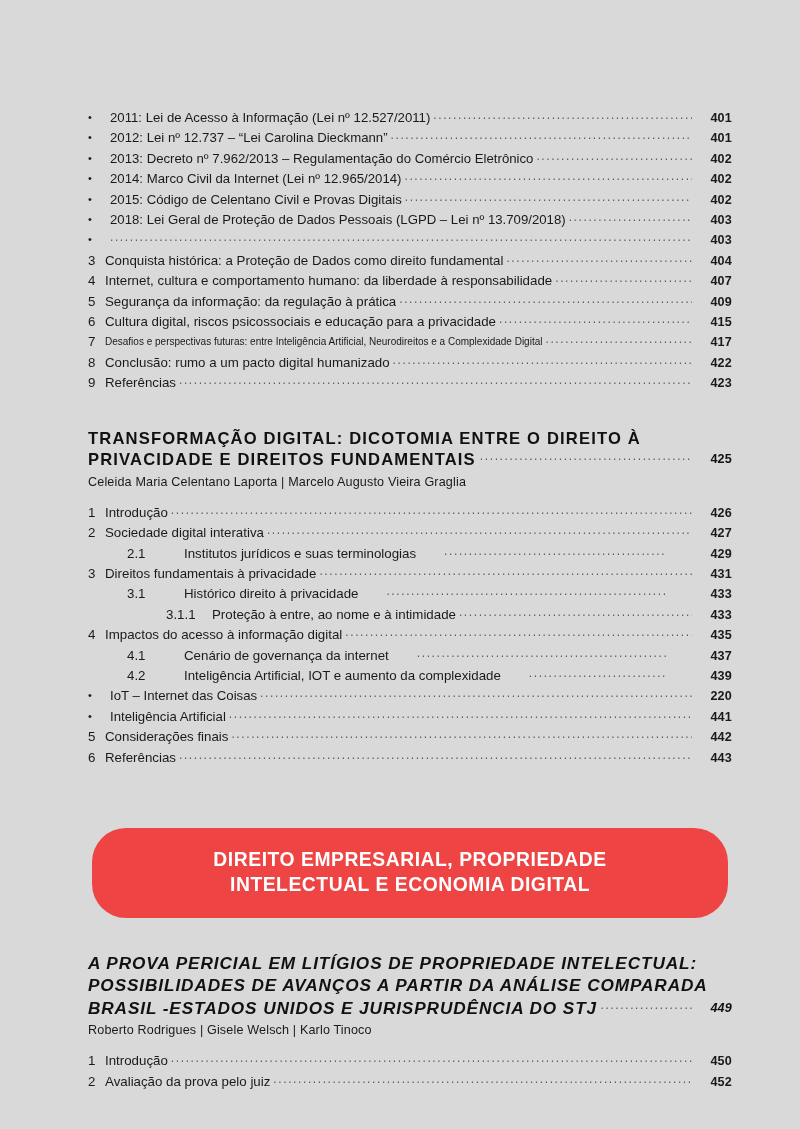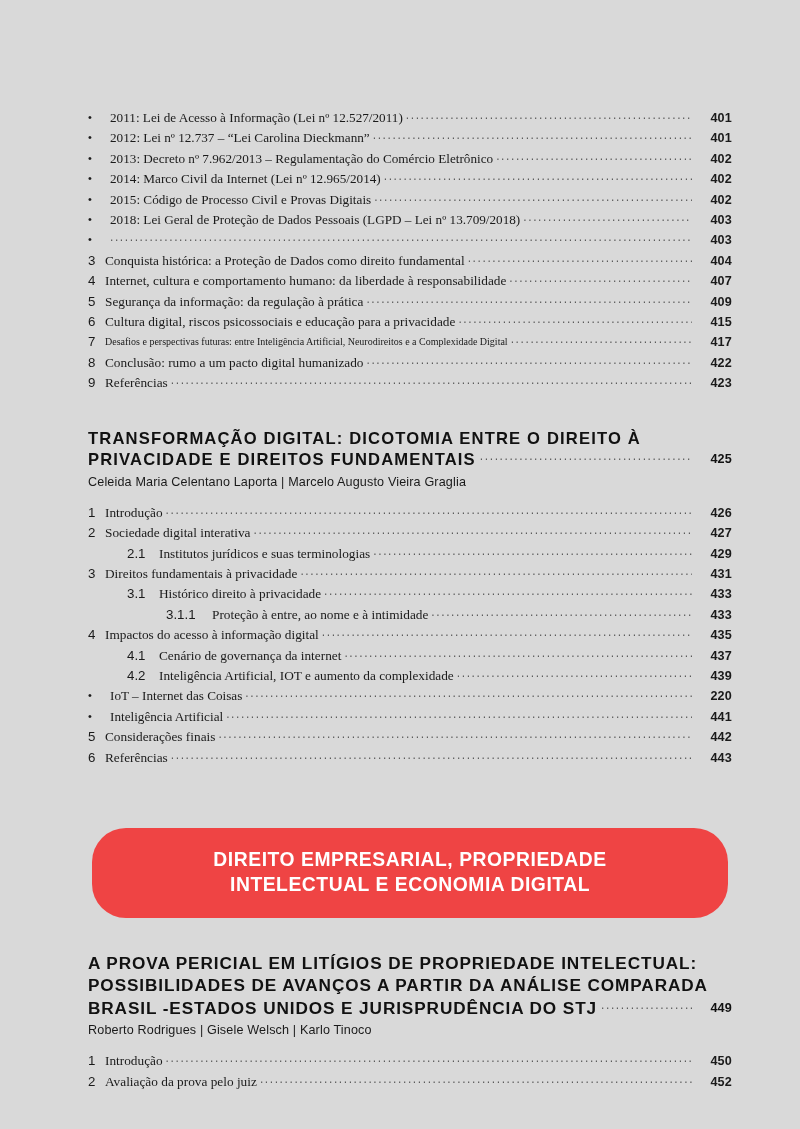--- a/index.html
+++ b/index.html
@@ -27,21 +27,20 @@
     display: flex;
     align-items: flex-end;
     font-size: 13.3px;
     line-height: 20.4px;
     color: #1a1a1a;
     white-space: nowrap;
   }
   .toc-line .label {
     flex: 0 0 auto;
     padding-right: 3px;
-    font-family: Liberation Serif, serif;
   }
   .toc-line .dots {
     flex: 1 1 auto;
     overflow: hidden;
     white-space: nowrap;
     color: #595959;
     font-size: 12px;
     letter-spacing: 1.6px;
     position: relative;
     bottom: 3px;
@@ -70,21 +69,21 @@
   }
 
   
   .num-row .numcol {
     flex: 0 0 auto;
     width: 17px;
     font-size: 13.3px;
   }
   
   .ind-1 { padding-left: 0px; }
-  .ind-2 { padding-left: 39px; }
+  .ind-2 { padding-left: 39px; gap: 25px; }
   .ind-3 { padding-left: 78px; }
   .ind-2 .numcol { width: 32px; }
   .ind-3 .numcol { width: 46px; }
 
   .small-caps-row .label { font-size: 10px; }
 
   .group { margin-bottom: 0; }
 
   
   .chapter {
@@ -148,20 +147,21 @@
     font-size: 19.3px;
     font-weight: bold;
     letter-spacing: 0.55px;
     line-height: 25px;
   }
 
   .chapter.big-title .chapter-title {
     font-size: 17.2px;
     letter-spacing: 0.9px;
     line-height: 22.5px;
+    font-style: italic;
   }
 </style>
 </head>
 <body>
 
 <div class="page">
 
   <div class="group" id="group-continued">
       <div class="toc-line bullet-row">
         <span class="bullet">•</span>
@@ -182,21 +182,21 @@
         <span class="page-num">402</span>
       </div>
       <div class="toc-line bullet-row">
         <span class="bullet">•</span>
         <span class="label">2014: Marco Civil da Internet (Lei nº 12.965/2014)</span>
         <span class="dots">........................................................................................................................................................................................................</span>
         <span class="page-num">402</span>
       </div>
       <div class="toc-line bullet-row">
         <span class="bullet">•</span>
-        <span class="label">2015: Código de Processo Civil e Provas Digitais</span>
+        <span class="label">2015: Código de Celentano Civil e Provas Digitais</span>
         <span class="dots">........................................................................................................................................................................................................</span>
         <span class="page-num">402</span>
       </div>
       <div class="toc-line bullet-row">
         <span class="bullet">•</span>
         <span class="label">2018: Lei Geral de Proteção de Dados Pessoais (LGPD – Lei nº 13.709/2018)</span>
         <span class="dots">........................................................................................................................................................................................................</span>
         <span class="page-num">403</span>
       </div>
       <div class="toc-line bullet-row">

